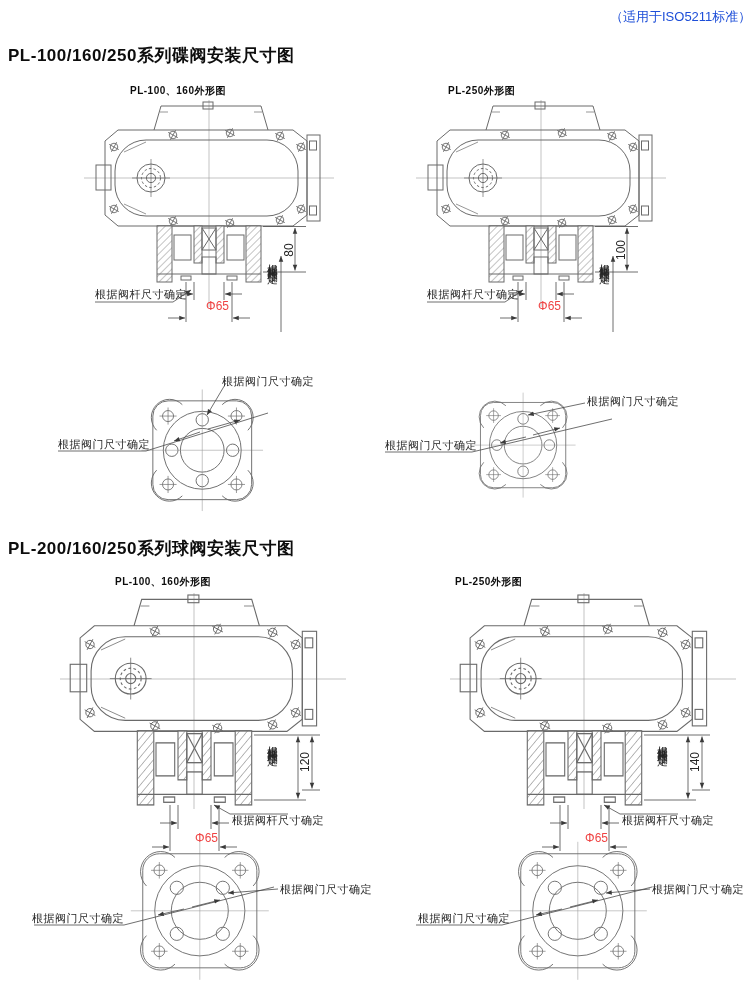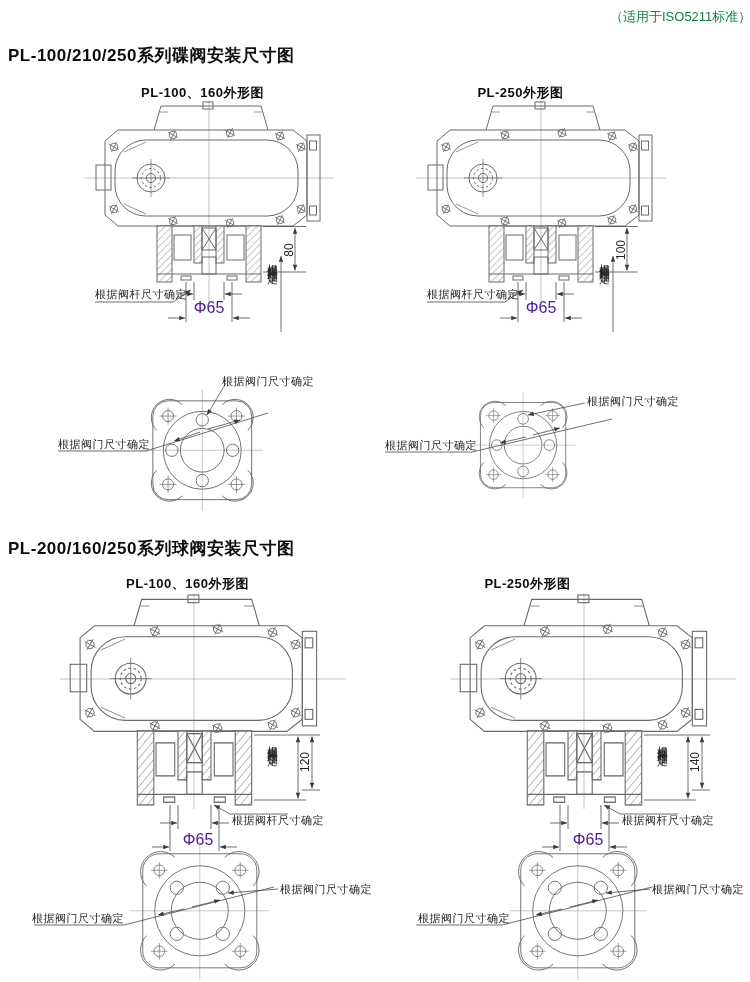--- a/index.html
+++ b/index.html
@@ -1,27 +1,27 @@
 <!DOCTYPE html>
 <html><head>
 <meta charset="utf-8">
 <style>
   *{margin:0;padding:0;box-sizing:border-box}
   html,body{background:#ffffff}
   body{width:750px;height:982px;position:relative;overflow:hidden;
        font-family:"Liberation Sans","DejaVu Sans",sans-serif;color:#1a1a1a}
   .abs{position:absolute}
   .h1{font-size:17px;font-weight:700;color:#0d0d0d;letter-spacing:.5px;white-space:nowrap}
-  .cap{font-size:13px;font-weight:700;color:#0d0d0d;text-align:center;white-space:nowrap;letter-spacing:.5px}
-  .note{font-size:13px;color:#15803d;text-align:right;white-space:nowrap}
+  .cap{font-size:10px;font-weight:700;color:#0d0d0d;text-align:left;white-space:nowrap;letter-spacing:.5px}
+  .note{font-size:13px;color:#1d4ed8;text-align:right;white-space:nowrap}
   .lbl{font-size:11px;color:#262626;white-space:nowrap;letter-spacing:.5px}
   .vlbl{font-size:10.5px;color:#262626;writing-mode:vertical-rl;letter-spacing:1.5px;line-height:13px}
   .vwrap{height:48px}
   .dim{font-size:12px;color:#262626;width:40px;height:14px;text-align:center;transform:rotate(-90deg)}
-  .phi{font-size:16px;color:#4c1d95;width:40px;text-align:center;white-space:nowrap}
+  .phi{font-size:12px;color:#ef4444;width:40px;text-align:right;white-space:nowrap}
   svg{overflow:visible}
 </style>
 </head>
 <body>
 
 <svg width="0" height="0" class="abs" style="left:0;top:0" aria-hidden="true">
   <defs>
     <pattern id="hatch" width="5" height="5" patternUnits="userSpaceOnUse" patternTransform="rotate(45)">
       <rect width="5" height="5" fill="#ffffff"></rect>
       <line x1="0" y1="0" x2="0" y2="5" stroke="#8a8a8a" stroke-width="1"></line>
@@ -126,21 +126,21 @@
       <use href="#chole" x="21" y="21"></use>
         <use href="#chole" x="109" y="21"></use>
       <use href="#chole" x="21" y="109"></use>
         <use href="#chole" x="109" y="109"></use>
     </g>
   </defs>
 </svg>
 
 <div class="abs note" style="left:610px;top:8px;width:138px">（适用于ISO5211标准）</div>
 
-<div class="abs h1" style="left:8px;top:44px">PL-100/210/250系列碟阀安装尺寸图</div>
+<div class="abs h1" style="left:8px;top:44px">PL-100/160/250系列碟阀安装尺寸图</div>
 <div class="abs cap" style="left:130px;top:84px;width:145px">PL-100、160外形图</div>
 <div class="abs cap" style="left:448px;top:84px;width:145px">PL-250外形图</div>
 
 <svg class="abs" style="left:78px;top:100px" width="270" height="250">
   <g stroke="#9a9a9a" stroke-width="0.6">
     <line x1="131" y1="0" x2="131" y2="207"></line>
     <line x1="6" y1="78" x2="256" y2="78"></line>
   </g>
   <use href="#machine" x="16" y="2"></use>
   <use href="#bracket" x="16" y="126"></use>

